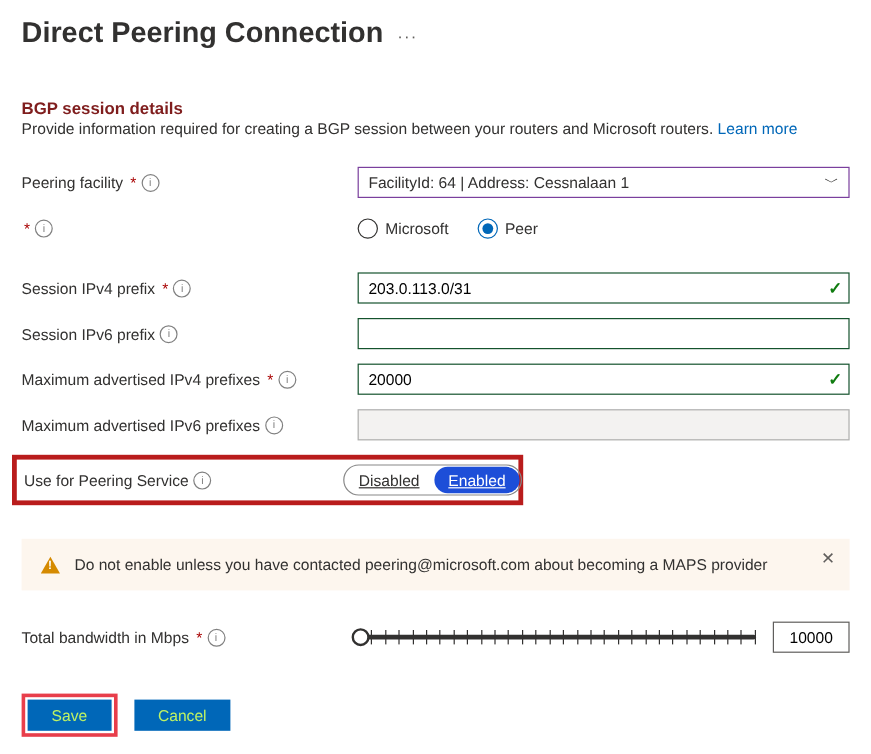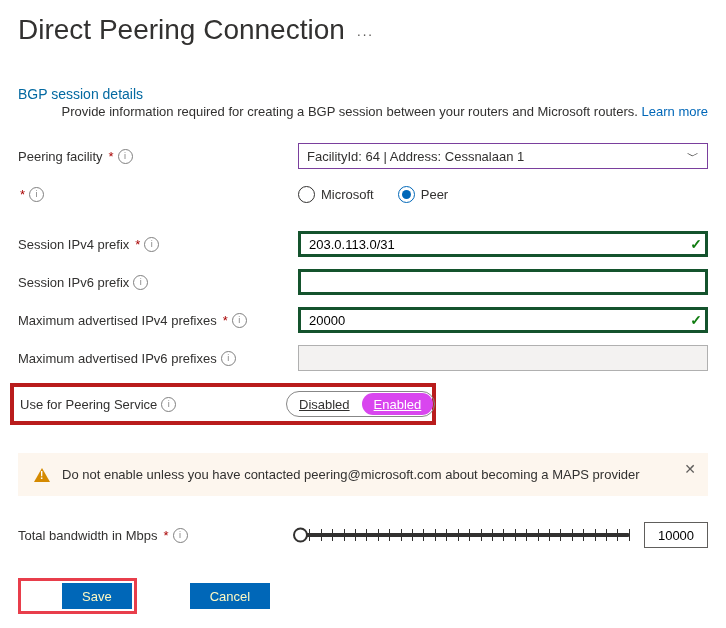--- a/index.html
+++ b/index.html
@@ -8,37 +8,36 @@
     width: 726px;
     height: 628px;
     background: #ffffff;
     font-family: "Segoe UI", Arial, sans-serif;
     font-size: 13px;
     color: #323130;
     overflow: hidden;
   }
   .page { padding: 10px 18px 0 18px; }
   h1 {
-    font-size: 28px;
-    font-weight: 400;
+    font-size: 24px;
+    font-weight: 700;
     margin: 4px 0 2px 0;
     display: inline-block;
   }
   .more { margin-left: 8px; color:#605e5c; font-size:14px; letter-spacing:1px; }
   .section-h {
     margin-top: 38px;
     font-size: 14px;
-    font-weight: 400;
-    color: #0369a1;
+    font-weight: 700;
+    color: #7f1d1d;
   }
   .section-sub {
     margin-top: 2px;
     font-size: 13px;
     color: #323130;
-    text-align: right;
   }
   a.link { color:#0067b8; text-decoration:none; }
 
   .form { margin-top: 18px; }
   .row {
     display: flex;
     align-items: center;
     min-height: 38px;
   }
   .label-col {
@@ -66,21 +65,21 @@
     border: 1px solid #605e5c;
     padding: 0 8px;
     font-size: 13px;
     display:flex; align-items:center; justify-content:space-between;
     background:#fff;
   }
   .select-box { border-color:#7a3f9d; }
   .chev { font-size:12px; color:#323130; }
   input.tb {
     box-sizing:border-box; width:100%; height:26px;
-    border:3px solid #14532d; padding:0 8px; font-size:13px;
+    border:1px solid #14532d; padding:0 8px; font-size:13px;
     font-family: inherit;
   }
   .valid-wrap { position:relative; }
   .valid-mark {
     position:absolute; right:6px; top:50%; transform:translateY(-50%);
     color:#107c10; font-size:14px; font-weight:bold;
   }
   .text-disabled {
     background:#f3f2f1;
     border-color:#b0b0b0;
@@ -113,21 +112,21 @@
     border-radius:14px;
     height:24px;
     overflow:hidden;
     font-size:13px;
     align-items:stretch;
   }
   .pill > span {
     display:flex; align-items:center; padding:0 12px;text-decoration:underline;
   }
   .pill .on {
-    background:#d946ef; color:#fff; border-radius:12px; margin:1px 1px 1px 0;text-align:right;
+    background:#1d4ed8; color:#fff; border-radius:12px; margin:1px 1px 1px 0;text-align:right;
   }
 
   .alert {
     margin-top:28px;
     background:#fdf6ee;
     padding:14px 16px;
     font-size:13px;
     display:flex; align-items:center;
     position:relative;
   }
@@ -180,21 +179,21 @@
     display:flex; gap:14px; align-items:center;
   }
   .btn {
     height:26px;
     padding:0 20px;
     font-size:13px;
     display:inline-flex; align-items:center; justify-content:center;
     cursor:pointer;
   }
   .btn-primary {
-    background:#0067b8; color:#fef9c3; border:none;margin-left:39px;
+    background:#0067b8; color:#bef264; border:none;
   }
   .save-hl { border:3px solid #e83e4b; padding:2px; display:inline-block; }
 </style>
 </head>
 <body>
 
 <div class="page">
 
   <h1>Direct Peering Connection</h1>
   <span class="more">···</span>

